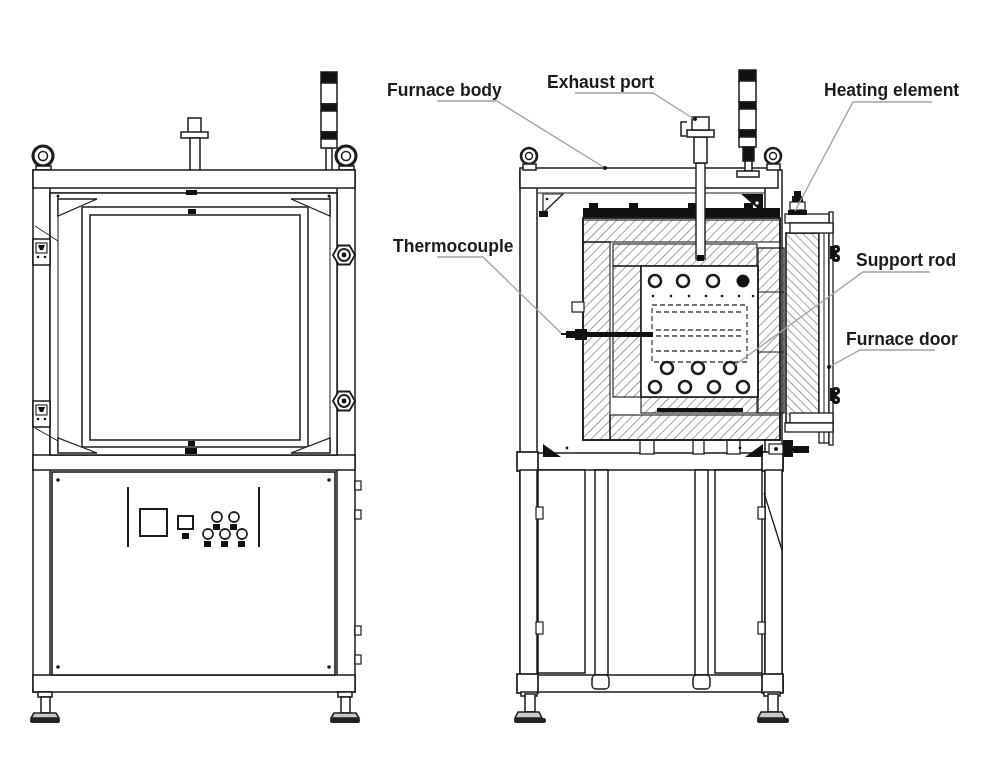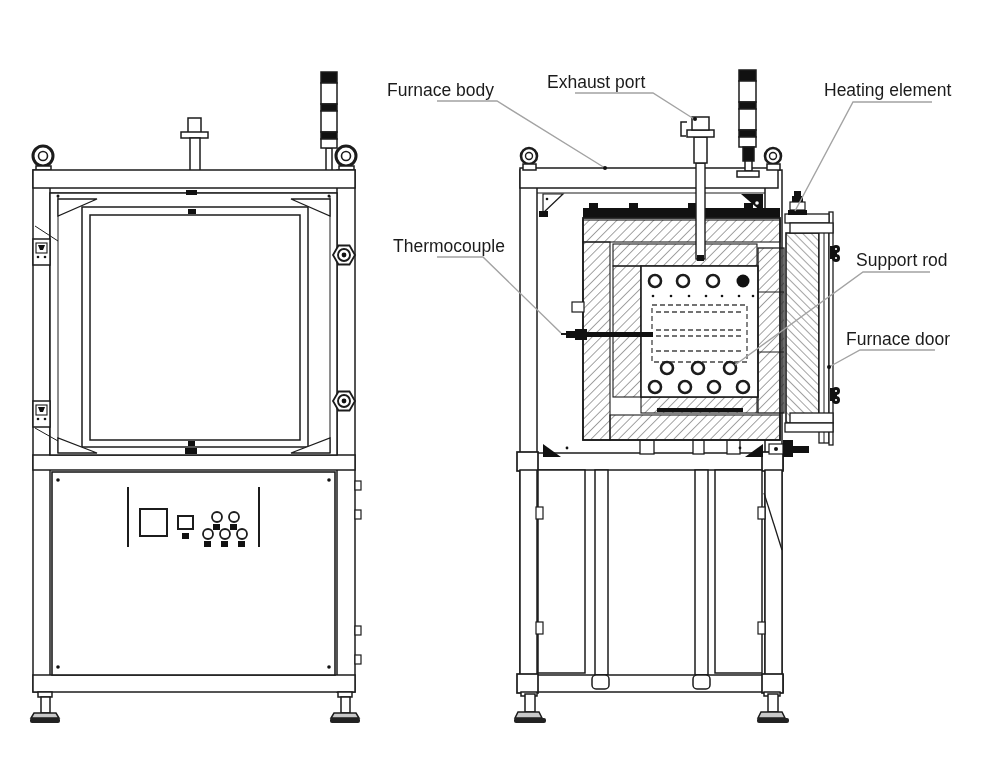--- a/index.html
+++ b/index.html
@@ -1,17 +1,17 @@
 <!DOCTYPE html>
 <html><head>
 <meta charset="utf-8">
 <style>
   html,body{margin:0;padding:0;background:#fff;}
   .canvas{position:relative;width:1000px;height:768px;background:#ffffff;overflow:hidden;
-          font-family:"Liberation Sans",sans-serif;}
+          font-family:"Liberation Sans",sans-serif;font-weight:bold;}
   svg{position:absolute;left:0;top:0;}
   text.lbl{font-family:"Liberation Sans",sans-serif;font-size:17.5px;fill:#1b1b1b;}
 </style>
 </head>
 <body>
 
 <div class="canvas">
 <svg width="1000" height="768" viewBox="0 0 1000 768">
   <defs>
     <pattern id="hatchA" width="6.5" height="6.5" patternUnits="userSpaceOnUse" patternTransform="rotate(45)">

